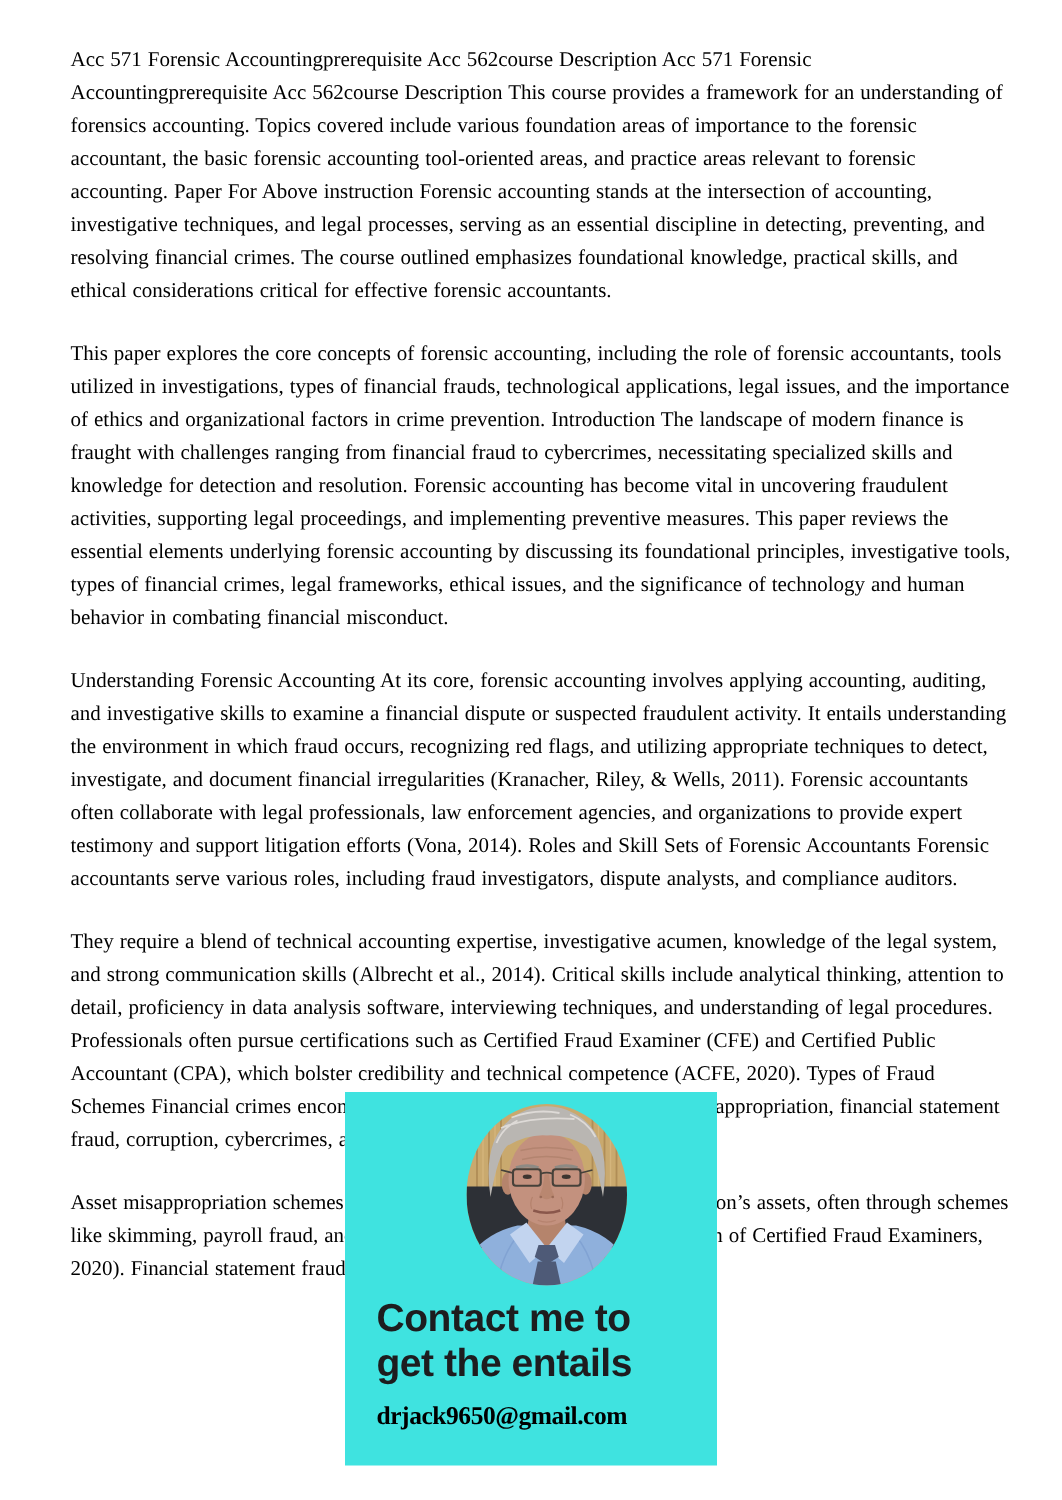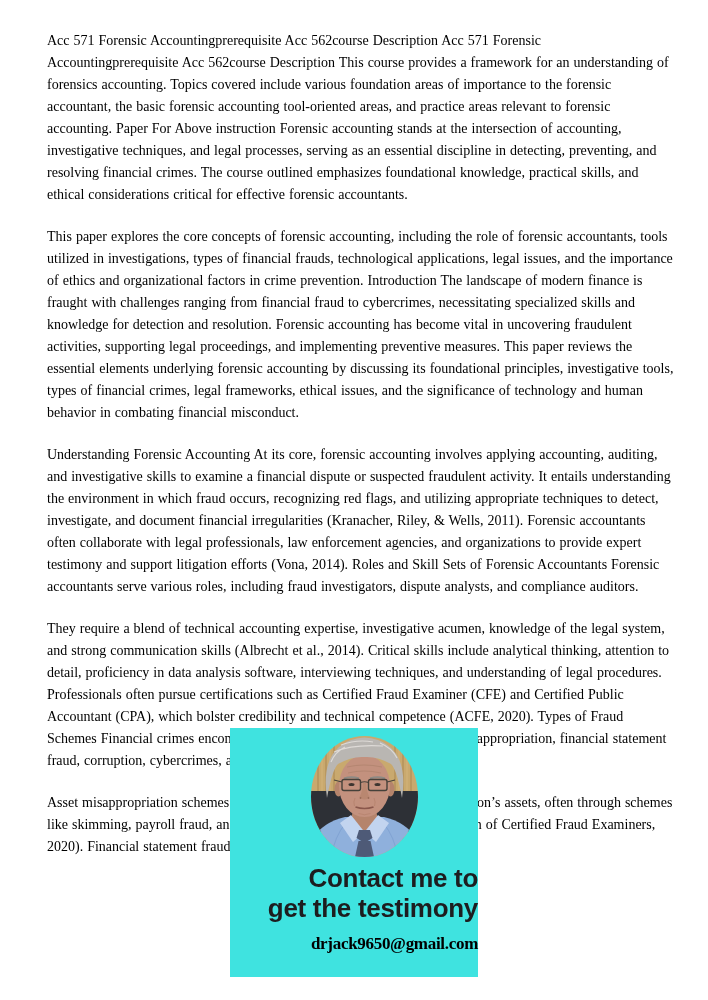--- a/index.html
+++ b/index.html
@@ -26,21 +26,21 @@
     text-align: left;
     word-spacing: 0.5px;
   }
   .overlay {
     position: absolute;
     left: 230px;
     top: 728px;
     width: 248px;
     height: 249px;
     background: #3fe3e0;
-    text-align: right;
+    text-align: left;
     box-sizing: border-box;
     padding-left: 21px;
   }
   .portrait {
     display: block;
     margin: 8px auto 0 auto;
     width: 107px;
     height: 121px;
   }
   .overlay-heading {
@@ -123,16 +123,16 @@
       <circle cx="57.5" cy="62" r="0.9" fill="#8a5c4a" opacity="0.7"></circle>
 
       <path d="M44 62 Q42 66 43.5 70 M63 62 Q65 66 63.5 70" stroke="#a9765f" stroke-width="0.8" fill="none" opacity="0.55"></path>
 
       <path d="M44.5 71 Q53.5 74 62.5 71" stroke="#8a574b" stroke-width="1.6" fill="none"></path>
       <path d="M47.5 77.5 Q53.5 80 59.5 77.5" stroke="#a9765f" stroke-width="0.8" fill="none" opacity="0.5"></path>
     </g>
   </svg>
   <div class="overlay-heading">
     <div>Contact me to</div>
-    <div>get the testimony</div>
+    <div>get the entails</div>
   </div>
   <div class="overlay-email">drjack9650@gmail.com</div>
 </div>
 
 </body></html>

